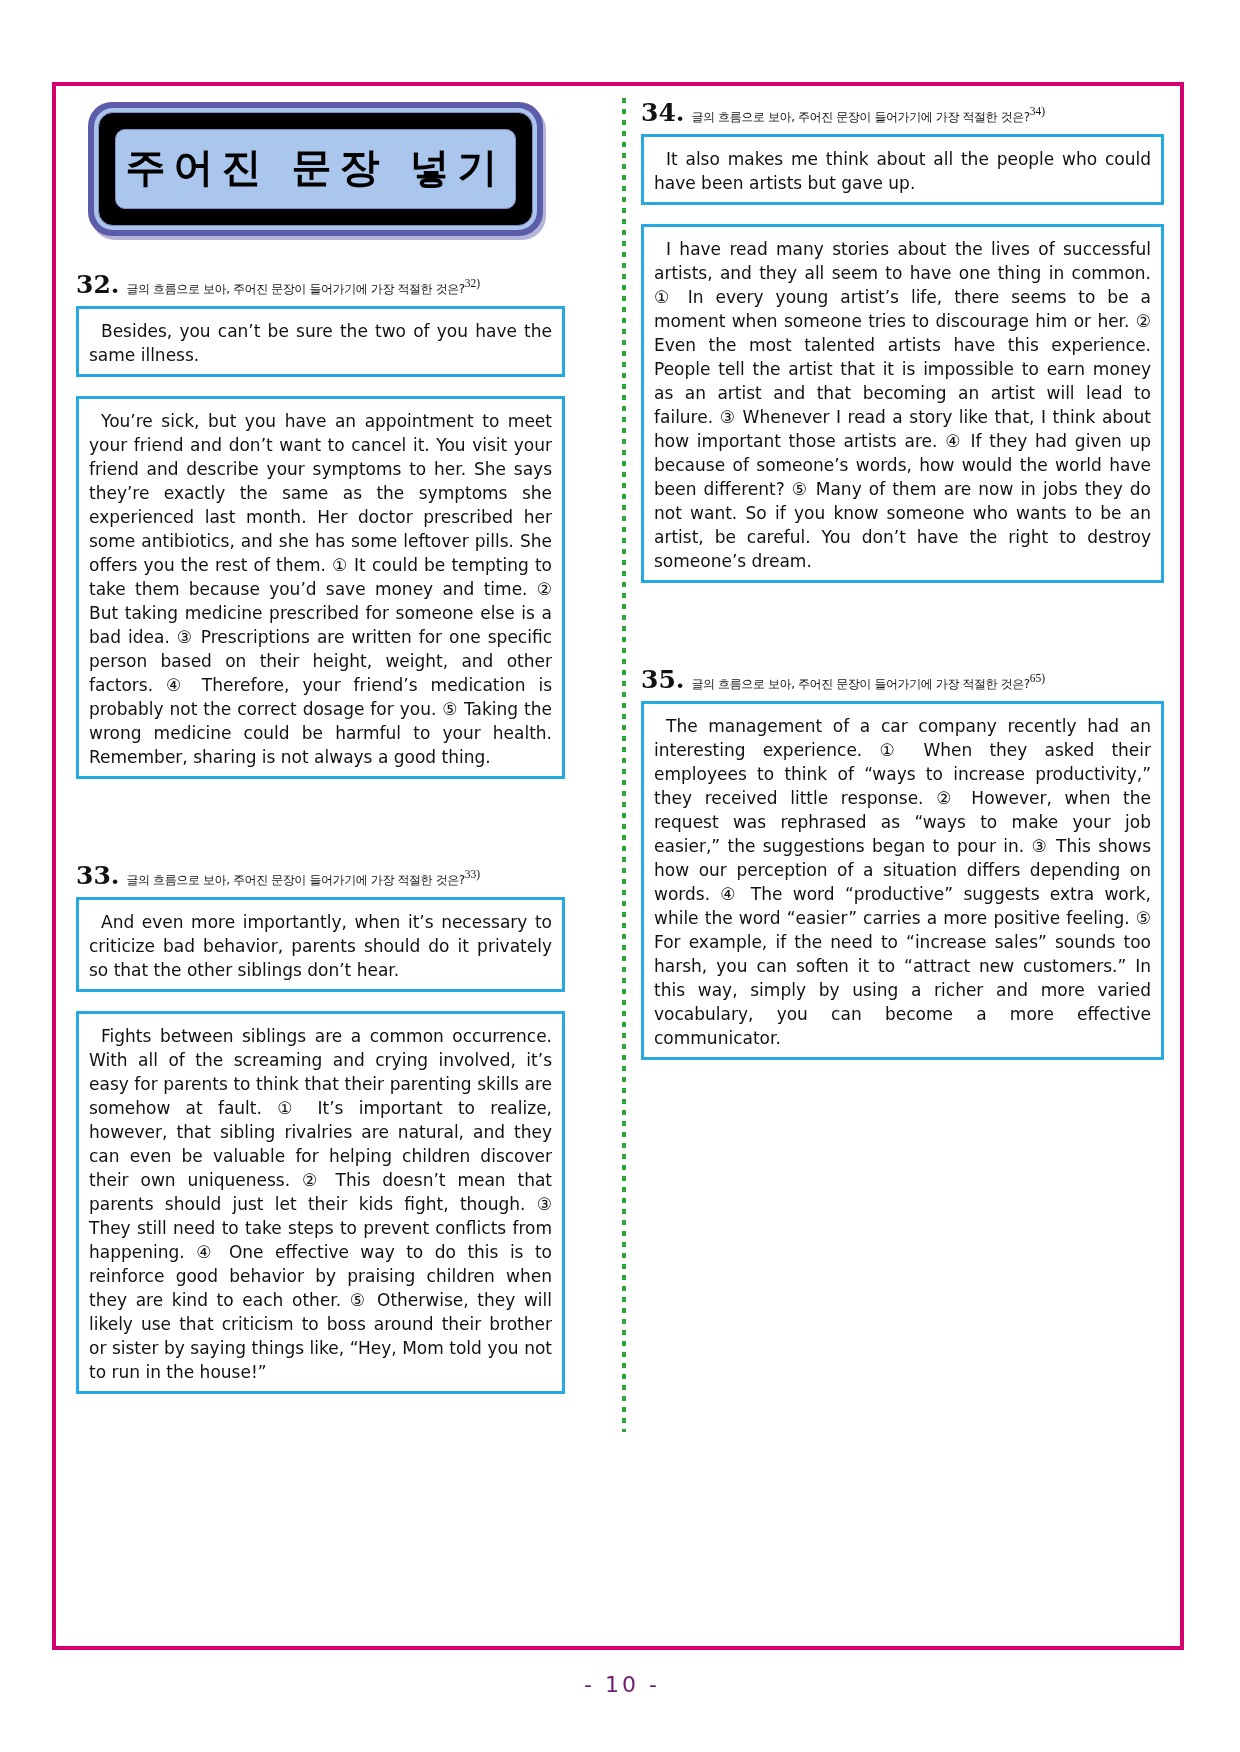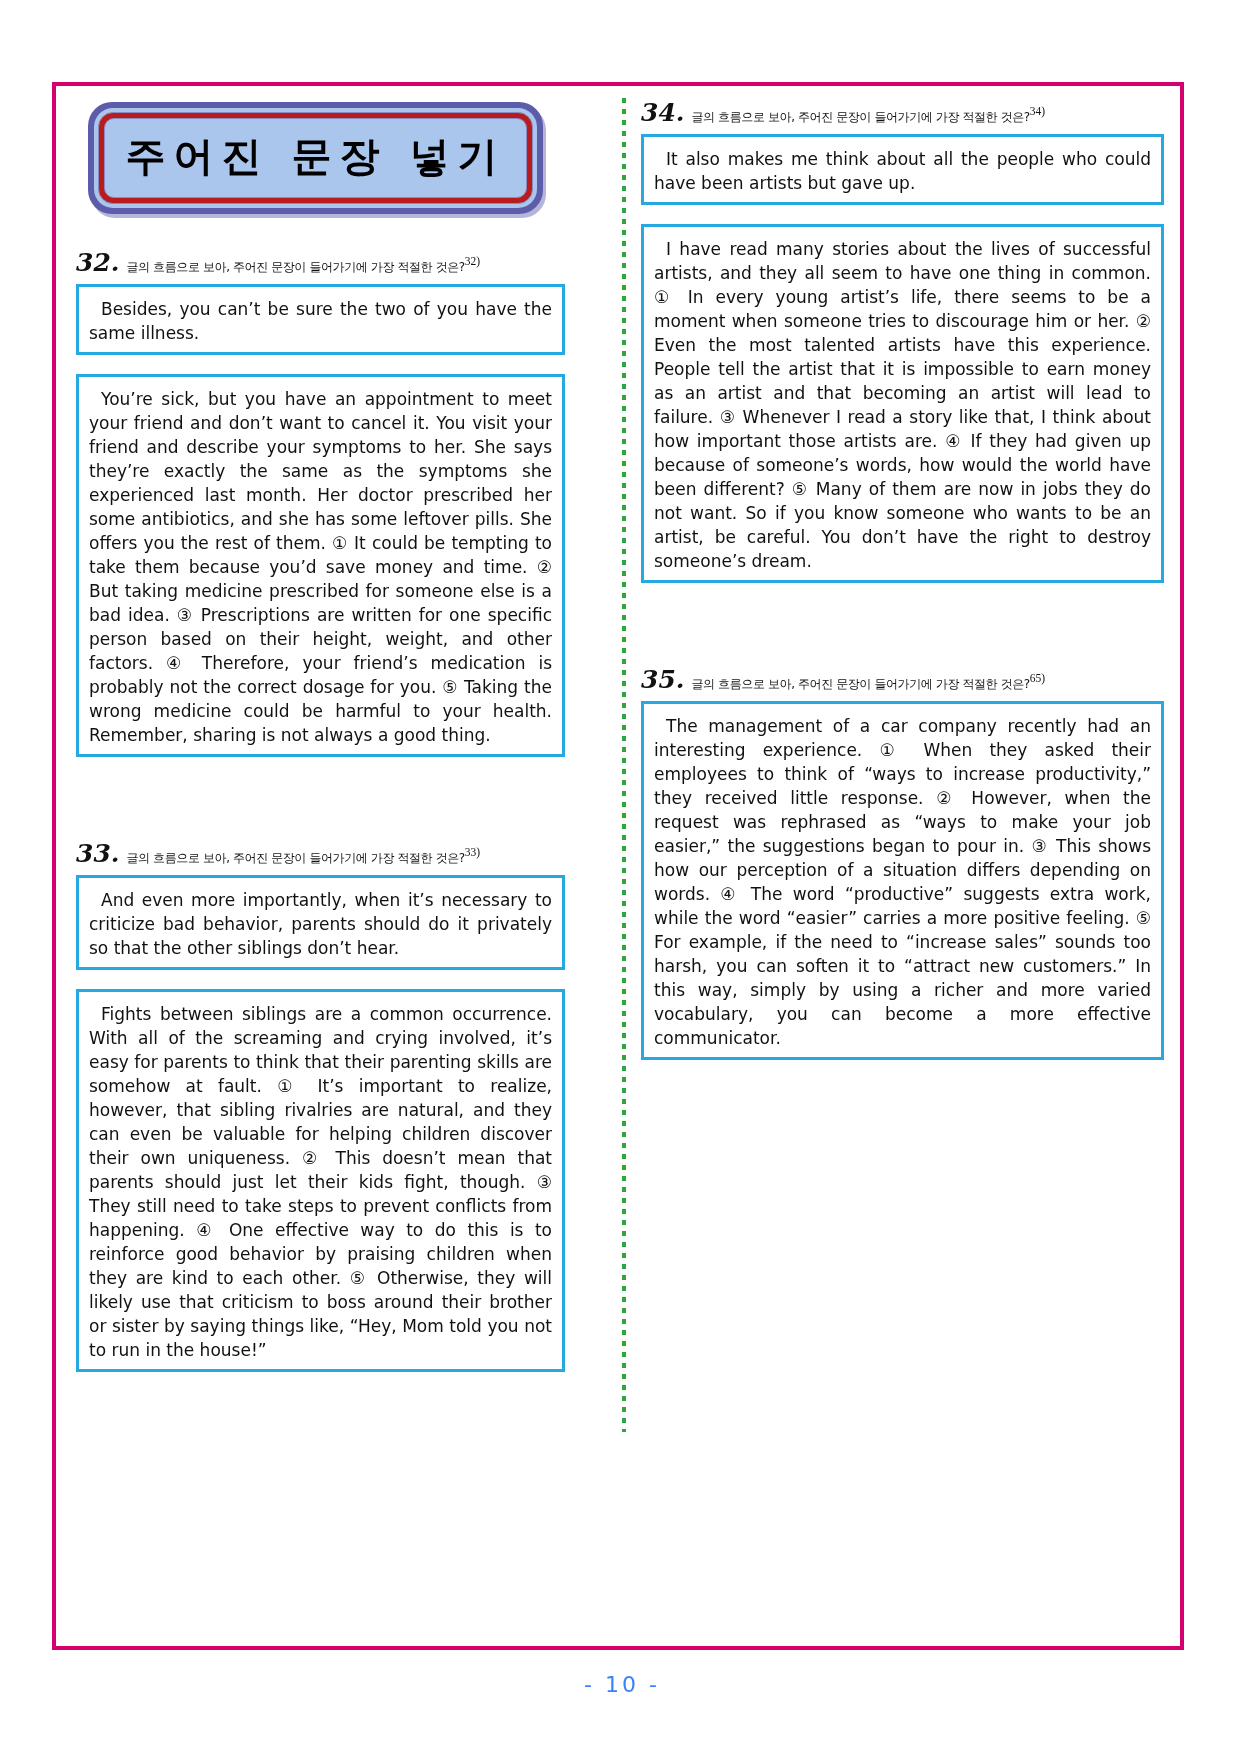--- a/index.html
+++ b/index.html
@@ -35,33 +35,33 @@
   .col-right { position: absolute; left: 641px; top: 98px; width: 523px; }
 
   
   .title-wrap { margin: 6px 22px 34px 12px; }
   .t1 {
     background: var(--title_border, #5c5caa);
     border-radius: 24px; padding: 6px;
     box-shadow: 3px 4px 0 rgba(92,92,170,0.45);
   }
   .t2 { background: var(--title_fill, #aac6ec); border-radius: 19px; padding: 4px; }
-  .t3 { background: #b91c1c; border-radius: 15px; padding: 5px; border: 1px solid #8b8bc4; }
+  .t3 { background: #000000; border-radius: 15px; padding: 16px; border: 1px solid #8b8bc4; }
   .t4 {
     background: var(--title_fill, #aac6ec);
     border-radius: 10px; border: 1px solid #8b8bc4;
     text-align: center;
     font-size: 40px; font-weight: bold; letter-spacing: 8px;
     padding: 10px 0 13px; color: #000;
   }
 
   .q-header { margin: 0 0 7px 0; white-space: nowrap; }
   .q-num {
     font-family: "DejaVu Serif", "Liberation Serif", serif;
-    font-style: italic; font-weight: bold;
+    font-weight: bold;
     font-size: 25px; margin-right: 7px;
   }
   .q-text { font-size: 12px; letter-spacing: -0.4px; }
   .q-ref  { font-size: 11.5px; font-family: Liberation Serif, serif; }
 
   .box {
     border: 3px solid var(--box_cyan, #25a9e0);
     background: #fff;
     padding: 10px 10px 7px;
   }
@@ -74,21 +74,21 @@
     line-height: 24px;
     text-align: justify;
     text-indent: 12px;
   }
 
   .footer {
     position: absolute;
     left: 4px; right: 0; top: 1672px;
     text-align: center;
     font-size: 22px; letter-spacing: 3px;
-    color: #3b82f6;
+    color: #701a75;
   }
 </style>
 </head>
 <body>
 
 <div class="frame"></div>
 <div class="divider"></div>
 
 <div class="col-left">
 

